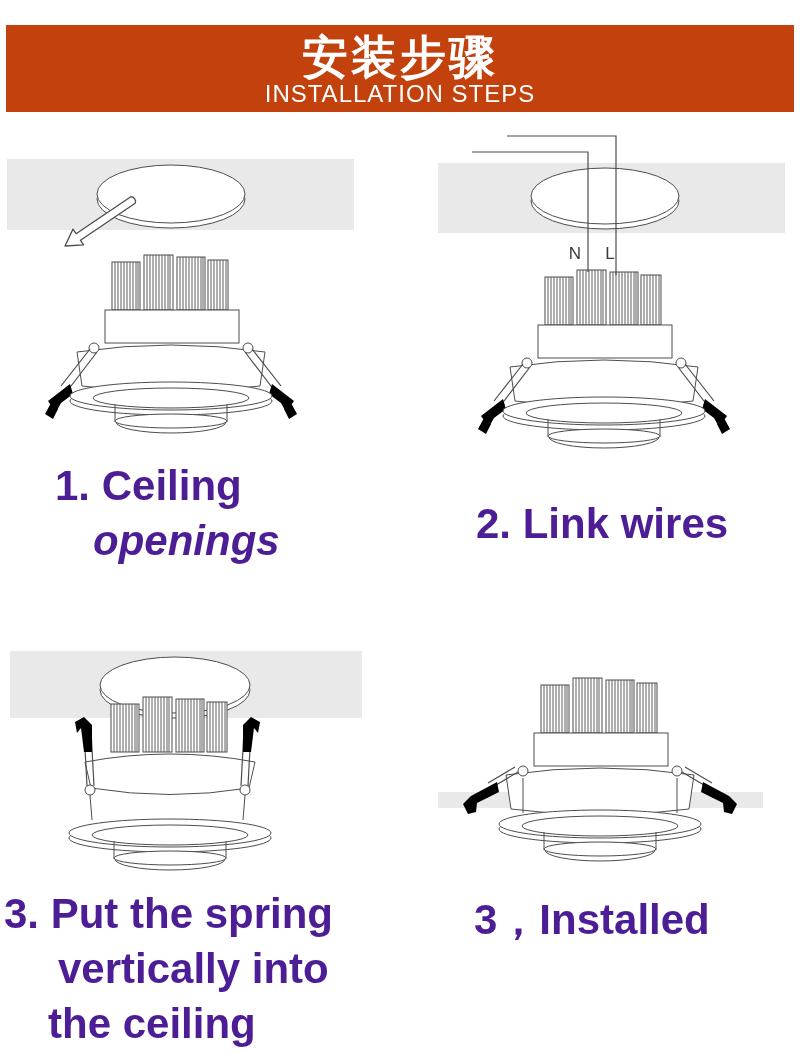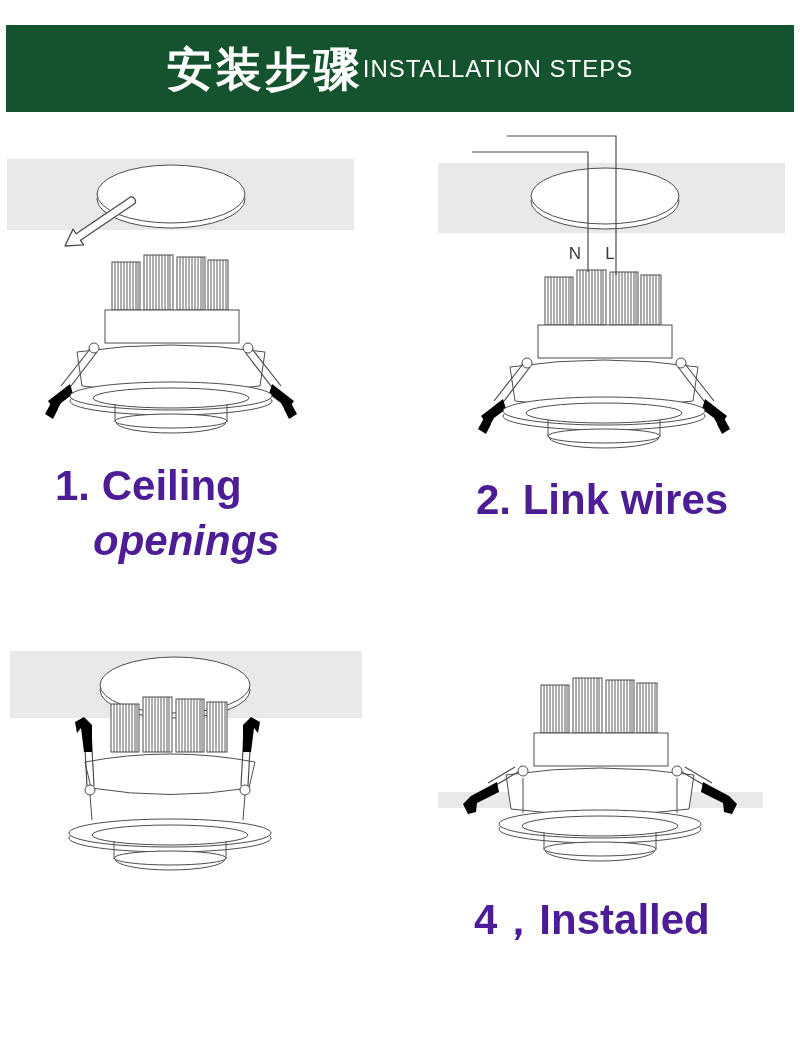--- a/index.html
+++ b/index.html
@@ -1,30 +1,30 @@
 <!DOCTYPE html>
 <html><head>
 <meta charset="utf-8">
 <style>
   html,body{margin:0;padding:0;background:#ffffff;}
   .page{position:relative;width:800px;height:1053px;background:#fff;overflow:hidden;
         font-family:"Liberation Sans","DejaVu Sans",sans-serif;}
-  .banner{position:absolute;left:6px;top:25px;width:788px;height:87px;background:#14532d;
-          display:flex;flex-direction:row;align-items:center;justify-content:center;}
+  .banner{position:absolute;left:6px;top:25px;width:788px;height:87px;background:#c2410c;
+          display:flex;flex-direction:column;align-items:center;justify-content:center;}
   .banner .zh{color:#fff;font-size:46px;font-weight:700;letter-spacing:3px;line-height:50px;}
   .banner .en{color:#fff;font-size:24px;font-weight:400;letter-spacing:1px;line-height:22px;margin-top:1px;}
   svg.panel{position:absolute;overflow:visible;}
   .p1{left:0;top:140px;}
   .p2{left:400px;top:115px;}
   .p3{left:0;top:620px;}
   .p4{left:400px;top:620px;}
   .caption{position:absolute;color:#4c1d95;font-weight:700;font-size:42px;line-height:55px;white-space:nowrap;}
   .cap1{left:55px;top:458px;}
   .cap1 .l2{margin-left:38px;font-style:italic;}
-  .cap2{left:476px;top:472px;}
+  .cap2{left:476px;top:496px;}
   .cap3{left:4px;top:886px;}
   .cap3 .l2{margin-left:54px;}
   .cap3 .l3{margin-left:44px;}
   .cap4{left:474px;top:892px;}
   .caption div{display:block;}
   .defs-holder{position:absolute;width:0;height:0;overflow:hidden;}
 </style>
 </head>
 <body>
 
@@ -164,18 +164,23 @@
 
   <div class="caption cap1">
     <div class="l1">1. Ceiling</div>
     <div class="l2">openings</div>
   </div>
 
   <div class="caption cap2">
     <div class="l1">2. Link wires</div>
   </div>
 
+  <div class="caption cap3">
+    <div class="l1">3. Put the spring</div>
+    <div class="l2">vertically into</div>
+    <div class="l3">the ceiling</div>
+  </div>
 
   <div class="caption cap4">
-    <div class="l1">4，Installed</div>
+    <div class="l1">3，Installed</div>
   </div>
 
 </div>
 
 </body></html>

